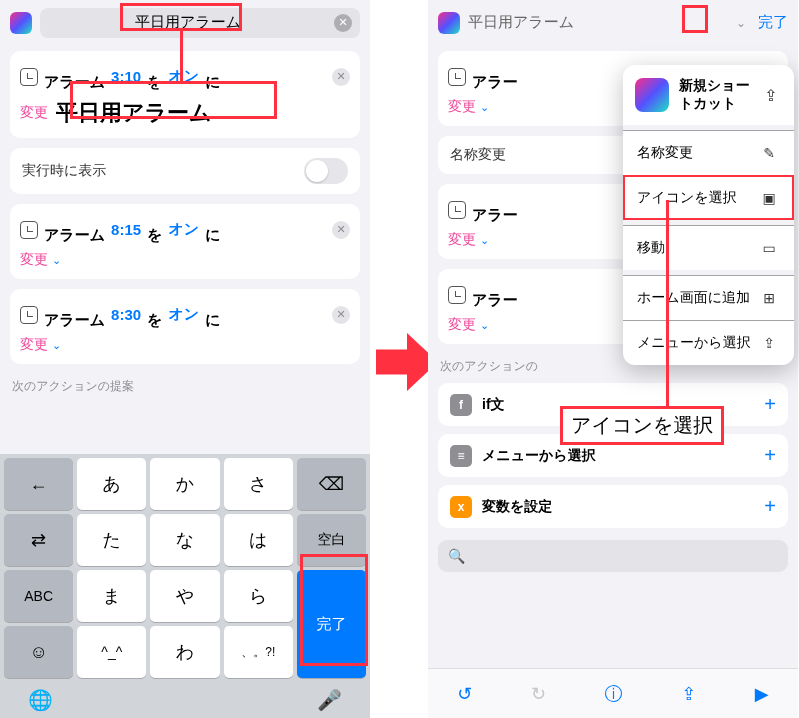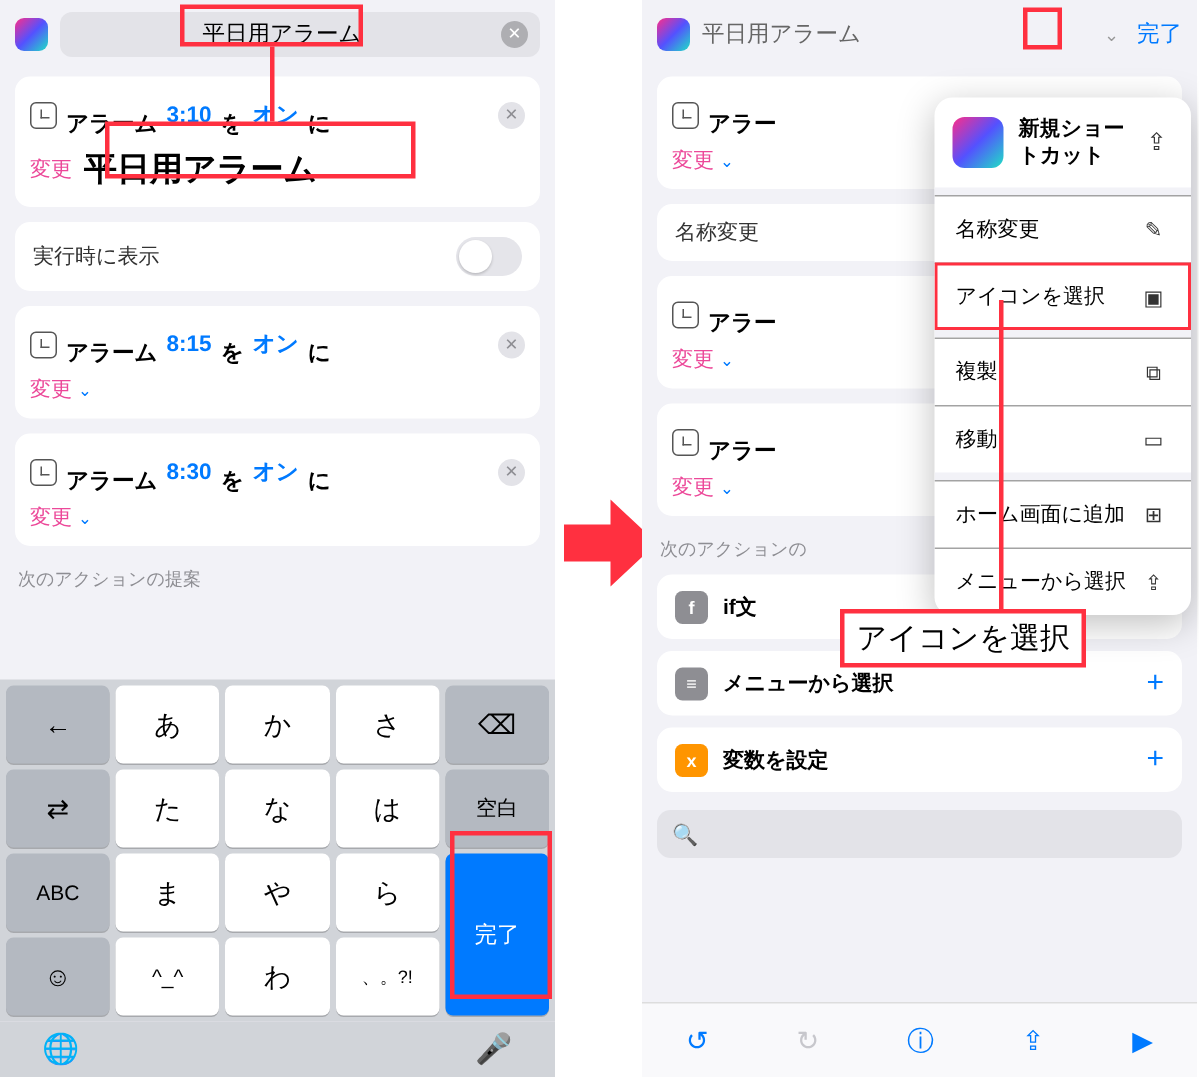--- a/index.html
+++ b/index.html
@@ -293,24 +293,20 @@
     <div class="pop-row">
       <span>名称変更</span>
         <span class="row-ic">✎</span>
     </div>
     <div class="pop-row highlight">
       <span>アイコンを選択</span>
         <span class="row-ic">▣</span>
     </div>
     <div class="sep"></div>
     <div class="pop-row">
-      <span>複製</span>
-        <span class="row-ic">⧉</span>
-    </div>
-    <div class="pop-row">
       <span>移動</span>
         <span class="row-ic">▭</span>
     </div>
     <div class="sep"></div>
     <div class="pop-row">
       <span>ホーム画面に追加</span>
         <span class="row-ic">⊞</span>
     </div>
     <div class="pop-row">
       <span>メニューから選択</span>

